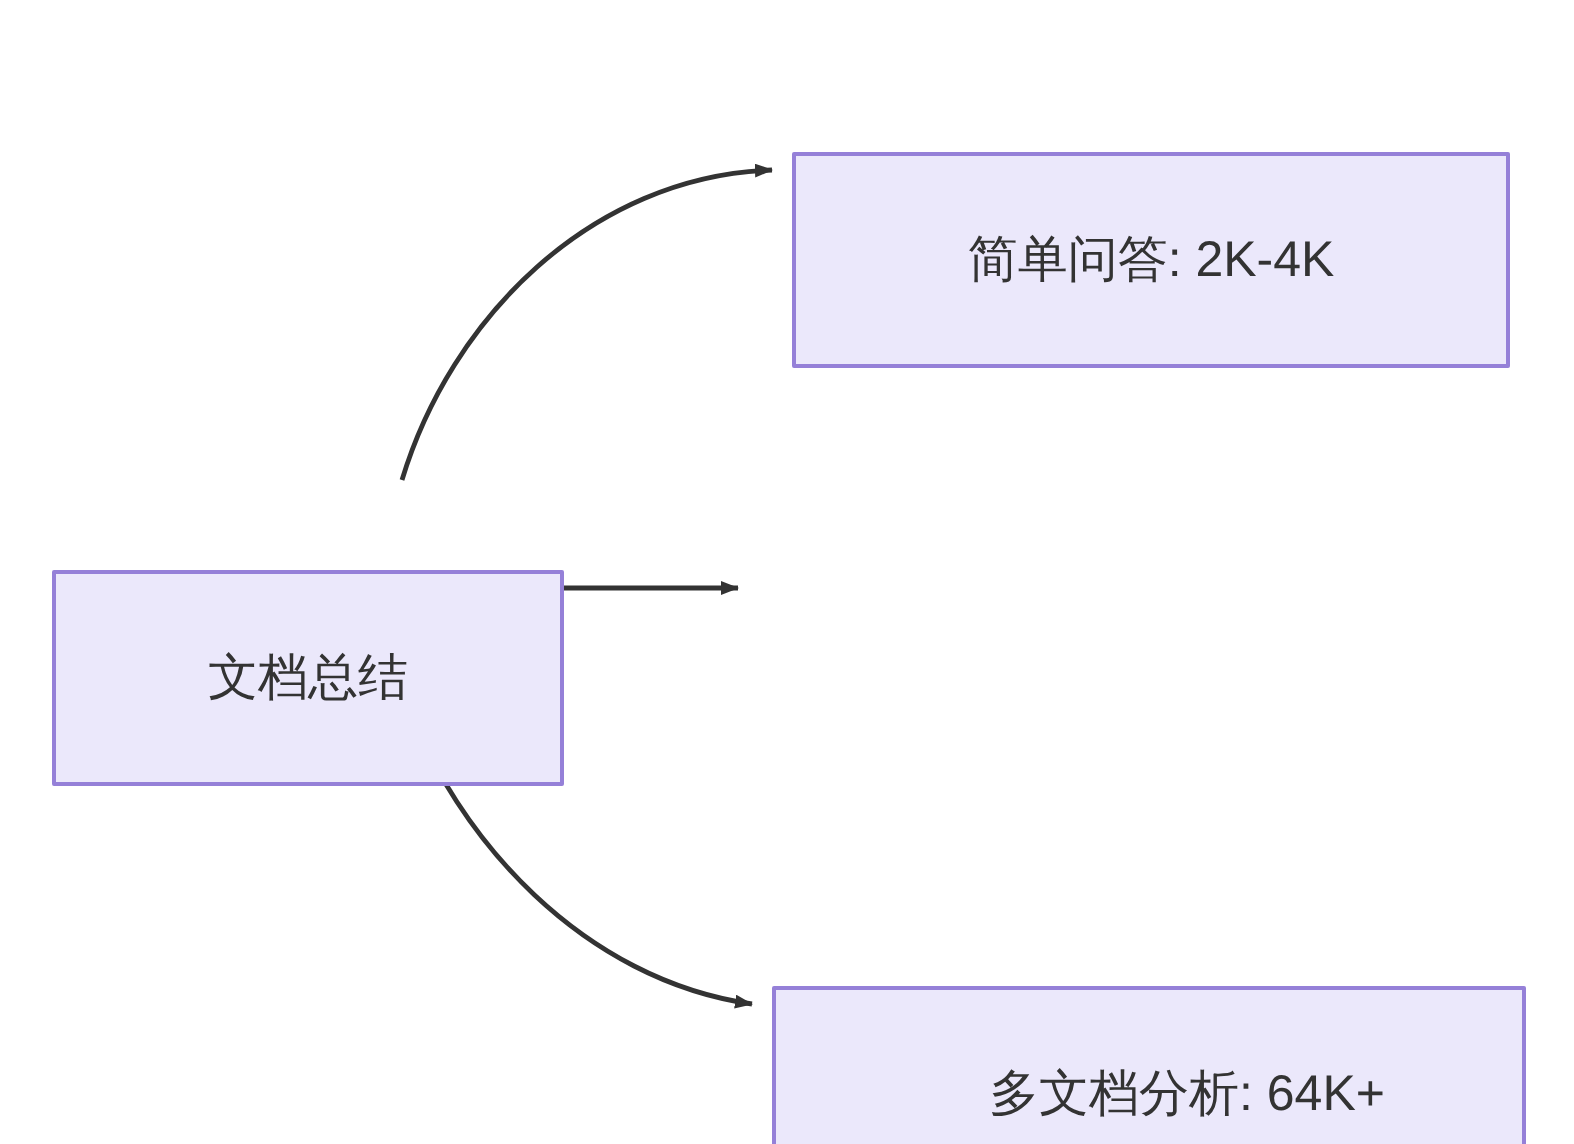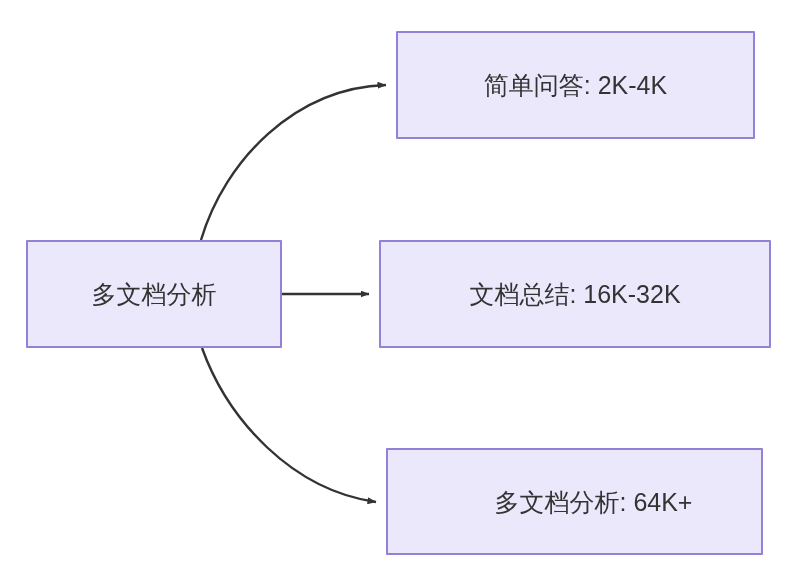--- a/index.html
+++ b/index.html
@@ -32,20 +32,21 @@
   .node {
     position: absolute;
     box-sizing: border-box;
     background: #ebe8fb;
     border: 2px solid #9580d8;
     border-radius: 1px;
     display: flex;
     align-items: center;
     justify-content: center;
     text-align: center;
+    margin-top: 45px;
   }
   .node-label {
     color: #333333;
     font-size: 25px;
     line-height: 1.2;
     letter-spacing: 0px;
     white-space: nowrap;
   }
   #node-root {
     left: 26px;
@@ -86,28 +87,25 @@
     </defs>
 
     <path d="M 201,240 C 225,160 295,88 386,85" fill="none" stroke="#333333" stroke-width="2.4" marker-end="url(#arrowhead)"></path>
 
     <path d="M 282,294 L 369,294" fill="none" stroke="#333333" stroke-width="2.4" marker-end="url(#arrowhead)"></path>
 
     <path d="M 202,348 C 228,420 292,490 376,502" fill="none" stroke="#333333" stroke-width="2.4" marker-end="url(#arrowhead)"></path>
   </svg>
 
   <div class="node" id="node-root">
-    <span class="node-label">多文档分析</span>
+    <span class="node-label">文档总结</span>
   </div>
 
   <div class="node" id="node-simple-qa">
     <span class="node-label">简单问答: 2K-4K</span>
   </div>
 
-  <div class="node" id="node-doc-summary">
-    <span class="node-label">文档总结: 16K-32K</span>
-  </div>
 
   <div class="node" id="node-multi-doc">
     <span class="node-label">多文档分析: 64K+</span>
   </div>
 
 </div>
 
 </body></html>

